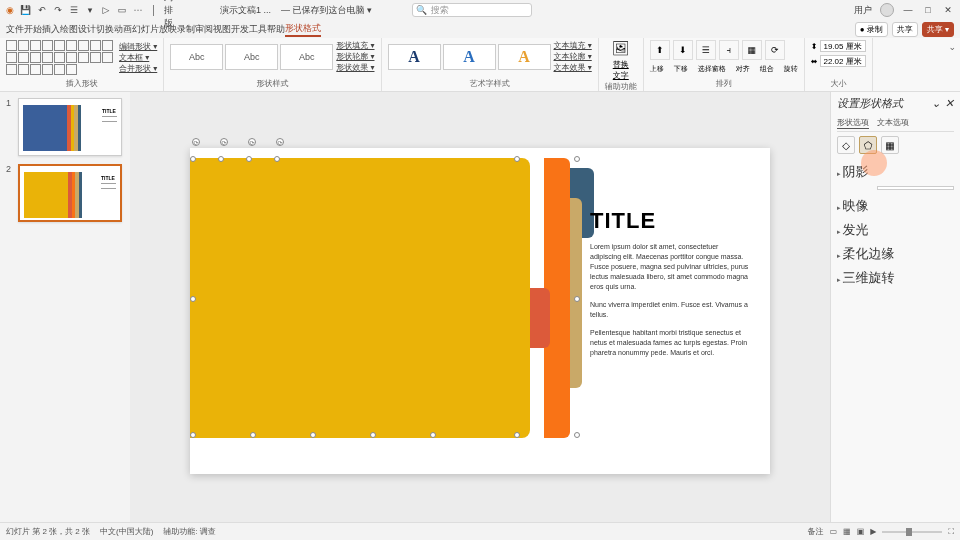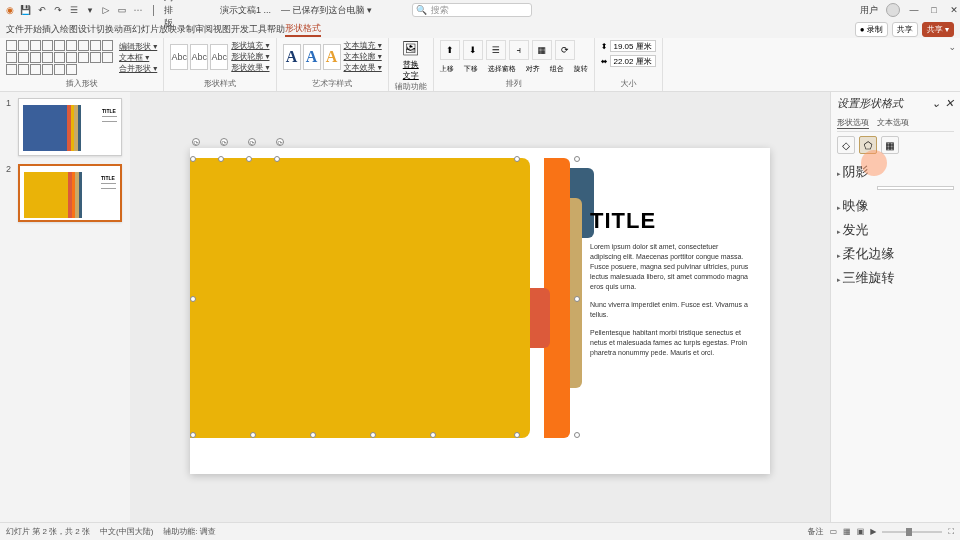--- a/index.html
+++ b/index.html
@@ -2,37 +2,37 @@
 <html><head>
 <meta charset="utf-8">
 <style>
 * { margin: 0; padding: 0; box-sizing: border-box; font-family: "Microsoft YaHei", Arial, sans-serif; }
 body { background: #f3f3f3; width: 960px; height: 540px; overflow: hidden; position: relative; }
 .titlebar { height: 20px; background: #f3f3f3; display: flex; align-items: center; font-size: 9px; color: #444; }
 .titlebar .qat { display: flex; gap: 4px; padding: 0 4px; }
 .titlebar .qat span { width: 12px; height: 12px; display: flex; align-items: center; justify-content: center; }
 .titlebar .doc { margin-left: 40px; display: flex; gap: 10px; }
 .titlebar .search { margin-left: 40px; width: 120px; height: 14px; border: 1px solid #ccc; border-radius: 3px; display: flex; align-items: center; padding: 0 4px; gap: 3px; background: #fff; }
-.titlebar .right { margin-left: auto; display: flex; align-items: center; gap: 8px; }
+.titlebar .right { margin-left: auto; display: flex; align-items: center; gap: 8px; padding-right: 6px; }
 .titlebar .avatar { width: 14px; height: 14px; border-radius: 50%; background: #ddd; border: 1px solid #aaa; }
 .titlebar .winbtn { width: 12px; text-align: center; }
 .menutabs { height: 18px; display: flex; align-items: center; font-size: 9px; background: #f3f3f3; padding-left: 6px; }
 .menutabs .tab { color: #444; cursor: pointer; }
 .menutabs .tab.active { color: #b7472a; border-bottom: 2px solid #b7472a; }
 .menutabs .rightbtns { margin-left: auto; display: flex; gap: 4px; padding-right: 6px; }
 .menutabs .rightbtns .btn { border: 1px solid #ccc; border-radius: 3px; padding: 1px 4px; font-size: 8px; background: #fff; }
 .menutabs .rightbtns .btn.share { background: #b7472a; color: #fff; border-color: #b7472a; }
 .ribbon { height: 54px; background: #f8f8f8; border-bottom: 1px solid #ddd; display: flex; font-size: 8px; }
 .rgroup { border-right: 1px solid #e0e0e0; padding: 2px 6px; display: flex; flex-direction: column; justify-content: space-between; }
 .rgroup .label { text-align: center; color: #666; font-size: 8px; }
 .rgroup .row { display: flex; gap: 3px; align-items: center; }
 .shape-gal { width: 110px; display: flex; flex-wrap: wrap; gap: 1px; font-size: 8px; }
 .shape-gal span { width: 11px; height: 11px; border: 0.5px solid #888; display: inline-block; }
 .style-gal { display: flex; gap: 2px; }
-.style-gal .sw { width: 18px; height: 26px; border: 1px solid #ccc; display: flex; align-items: center; justify-content: center; color: #555; font-size: 9px; background: #fff; }
+.style-gal .sw { width: 53px; height: 26px; border: 1px solid #ccc; display: flex; align-items: center; justify-content: center; color: #555; font-size: 9px; background: #fff; }
 .wa-gal .sw { font-family: serif; font-weight: bold; font-size: 16px; }
 .smallmenu { font-size: 8px; color: #444; line-height: 11px; text-decoration: underline; }
 .dim-input { width: 46px; height: 12px; border: 1px solid #ccc; font-size: 8px; padding: 0 2px; background: #fff; display: flex; align-items: center; }
 .arrange .icn { width: 20px; height: 20px; border: 1px solid #ddd; display: flex; align-items: center; justify-content: center; font-size: 9px; }
 .workspace { display: flex; height: 438px; }
 .thumbs { width: 130px; background: #f3f3f3; padding: 6px; overflow: hidden; }
 .thumb { display: flex; gap: 4px; margin-bottom: 8px; }
 .thumb .num { font-size: 9px; color: #555; width: 8px; }
 .thumb .mini { width: 104px; height: 58px; background: #fff; border: 1px solid #ccc; position: relative; box-shadow: 0 1px 2px rgba(0,0,0,0.1); }
 .thumb.active .mini { border: 2px solid #d2691e; }

